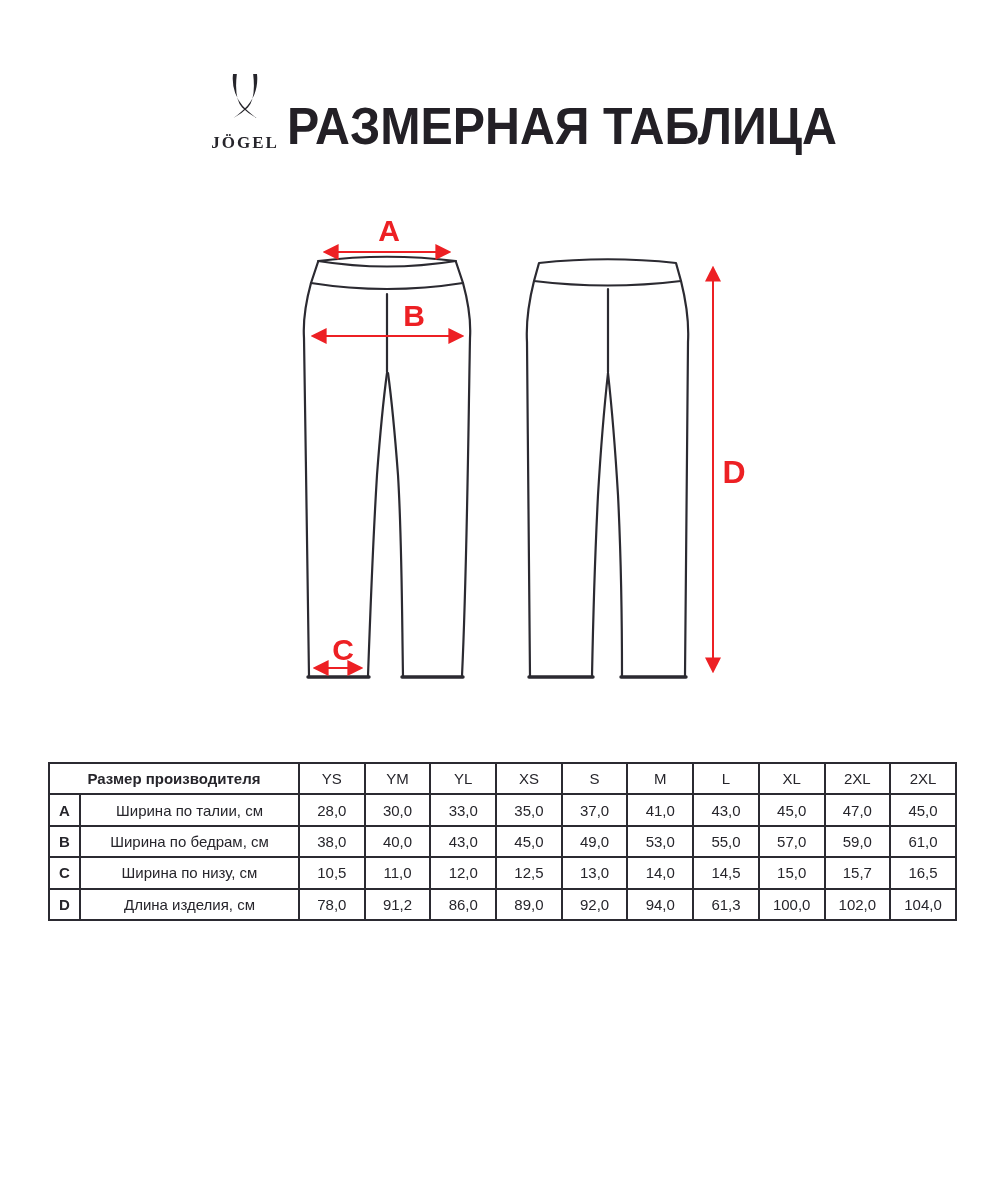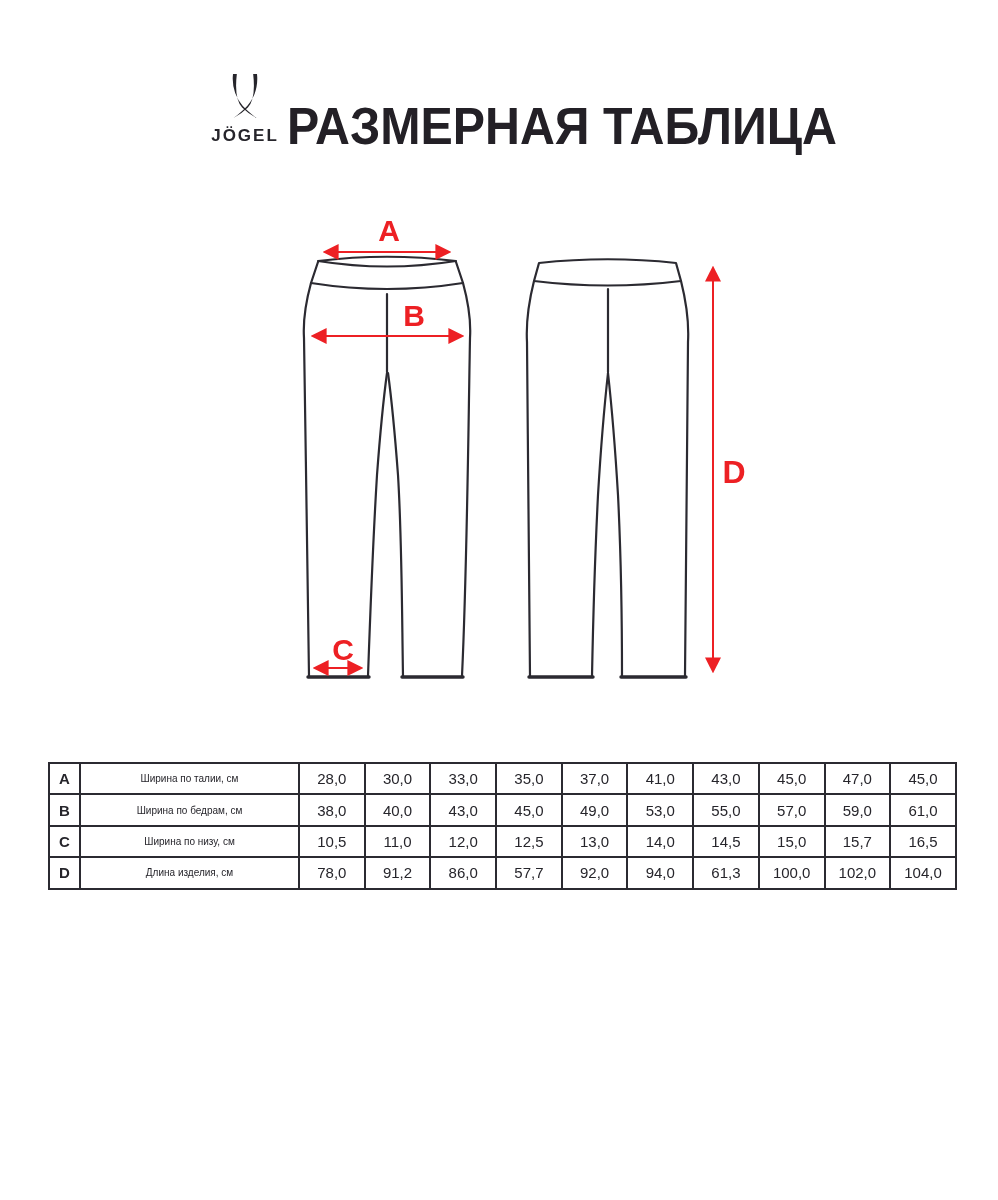--- a/index.html
+++ b/index.html
@@ -11,23 +11,24 @@
     font-family:"Liberation Sans", sans-serif;
     color:#26252b;
   }
   
   .logo{
     position:absolute;left:199px;top:68px;width:92px;
     text-align:center;
   }
   .logo .mark{display:block;margin:0 auto;}
   .logo .wordmark{
-    display:block;
+    display:block;margin-top:7px;
     font-size:17px;font-weight:700;letter-spacing:2px;
     color:#26252b;
+    font-family:Liberation Serif, serif;
   }
   .page-title{
     position:absolute;left:287px;top:83px;
     font-size:52px;font-weight:700;line-height:1;
     color:#232026;white-space:nowrap;margin-top:17px;
   }
   .page-title .stretch{
     display:inline-block;
     transform:scaleX(0.93);
     transform-origin:left top;
@@ -46,21 +47,21 @@
   .size-table th,.size-table td{
     border:2px solid #2b2a31;
     height:29.4px;
     padding:0 2px;
     text-align:center;vertical-align:middle;
     font-size:15px;font-weight:400;
     font-family:"Liberation Sans", sans-serif;
   }
   .size-table .hdr-label{font-weight:700;}
   .size-table .letter{font-weight:700;}
-  .size-table .measure{font-size:10px;margin-top:9px;}
+  .size-table .measure{font-size:15px;margin-top:9px;}
 </style>
 </head>
 <body>
 
 <div class="logo">
   <svg class="mark" width="48" height="58" viewBox="0 0 100 100" aria-hidden="true">
     <path fill="#26252b" d="M25,2 Q21,40 45,68 Q55,79 74,94 Q57,85 44,72 Q27,53 33,2 Z"></path>
     <path fill="#26252b" d="M75,2 Q79,40 55,68 Q45,79 26,94 Q43,85 56,72 Q73,53 67,2 Z"></path>
   </svg>
   <span class="wordmark">JÖGEL</span>
@@ -127,20 +128,33 @@
     <col style="width:65.7px">
       <col style="width:65.7px">
       <col style="width:65.7px">
     <col style="width:65.7px">
       <col style="width:65.7px">
       <col style="width:65.7px">
     <col style="width:65.7px">
   </colgroup>
   <tbody id="size-table-body">
       <tr>
+        <th class="hdr-label" colspan="2">Размер производителя</th>
+        <td>YS</td>
+        <td>YM</td>
+        <td>YL</td>
+        <td>XS</td>
+        <td>S</td>
+        <td>M</td>
+        <td>L</td>
+        <td>XL</td>
+        <td>2XL</td>
+        <td>2XL</td>
+      </tr>
+      <tr>
         <th class="letter">A</th>
         <td class="measure">Ширина по талии, см</td>
         <td>28,0</td>
         <td>30,0</td>
         <td>33,0</td>
         <td>35,0</td>
         <td>37,0</td>
         <td>41,0</td>
         <td>43,0</td>
         <td>45,0</td>
@@ -174,21 +188,21 @@
         <td>15,0</td>
         <td>15,7</td>
         <td>16,5</td>
       </tr>
       <tr>
         <th class="letter">D</th>
         <td class="measure">Длина изделия, см</td>
         <td>78,0</td>
         <td>91,2</td>
         <td>86,0</td>
-        <td>57,7</td>
+        <td>89,0</td>
         <td>92,0</td>
         <td>94,0</td>
         <td>61,3</td>
         <td>100,0</td>
         <td>102,0</td>
         <td>104,0</td>
       </tr>
     </tbody>
 </table>
 

